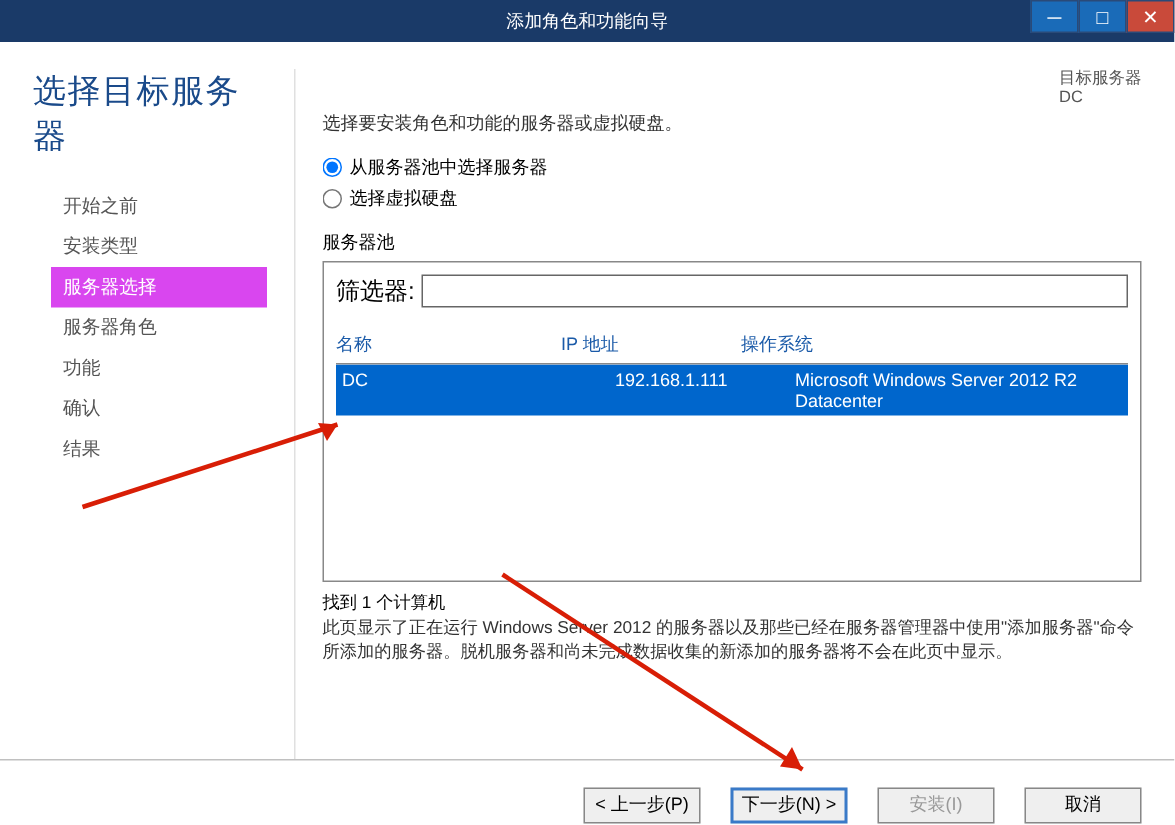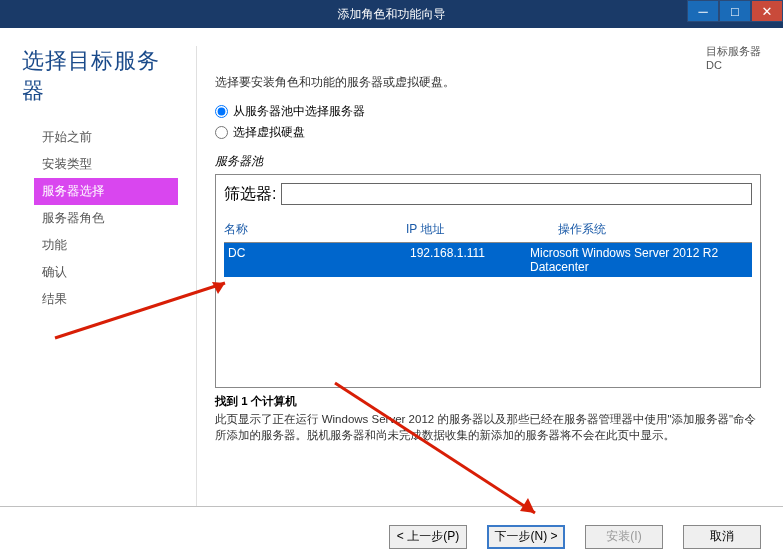--- a/index.html
+++ b/index.html
@@ -14,36 +14,36 @@
 .left { width:175px; padding-right:18px; border-right:1px solid #e0e0e0; }
 .page-h { font-size:22px; color:#1a4a8a; font-weight:400; margin-bottom:18px; letter-spacing:1px; }
 .steps { list-style:none; margin-left:12px; }
 .steps li { padding:5px 8px; color:#555; font-size:12.5px; cursor:pointer; }
 .steps li.active { background:#d946ef; color:#fff; }
 .right { flex:1; padding-left:18px; position:relative; }
 .dest { position:absolute; right:0; top:-2px; font-size:11px; color:#555; }
 .intro { font-size:12px; color:#333; margin-top:28px; margin-bottom:12px; }
 .radios label { display:flex; align-items:center; font-size:12px; margin:4px 0; }
 .radios input { margin-right:5px; }
-.pool-lbl { margin-top:12px; margin-bottom:4px; font-size:12px;font-style:italic; }
+.pool-lbl { margin-top:12px; margin-bottom:4px; font-size:12px; }
 .pool-box { border:1px solid #888; padding:8px 8px 4px 8px; }
 .filter-row { display:flex; align-items:center; margin-bottom:12px; }
 .filter-row label { margin-right:5px; font-size:16px; }
 .filter-row input { flex:1; height:22px; border:1px solid #666; padding:0 4px; }
-.thead { display:flex; color:#1a5aa8; font-size:12px; border-bottom:1px solid #888; padding:4px 0;gap:32px; }
+.thead { display:flex; color:#1a5aa8; font-size:12px; border-bottom:1px solid #888; padding:4px 0; }
 .thead span:nth-child(1){width:150px;}
 .thead span:nth-child(2){width:120px;}
 .thead span:nth-child(3){flex:1;}
 .tbody { height:140px; overflow:auto; }
 .row { display:flex; font-size:12px; padding:3px 0; }
 .row.sel { background:#0066cc; color:#fff; }
 .row span:nth-child(1){width:150px;padding-left:4px;}
 .row span:nth-child(2){width:120px;margin-left:36px;}
 .row span:nth-child(3){flex:1;}
-.found { margin-top:6px; font-size:11.5px;font-weight:bold; }
+.found { margin-top:6px; font-size:11.5px; }
 .explain { font-size:11.5px; color:#333; margin-top:2px; line-height:1.4; }
 .btnbar { height:60px; border-top:1px solid #c0c0c0; display:flex; align-items:center; justify-content:flex-end; padding:0 22px; gap:20px; }
 .btnbar button { min-width:78px; height:24px; font-size:12px; border:1px solid #888; background:#efefef; }
 .btnbar button.primary { border:2px solid #3a7ac8; }
 .btnbar button.disabled { color:#999; }
 .arrow { position:absolute; pointer-events:none; }
 </style>
 </head>
 <body>
 

